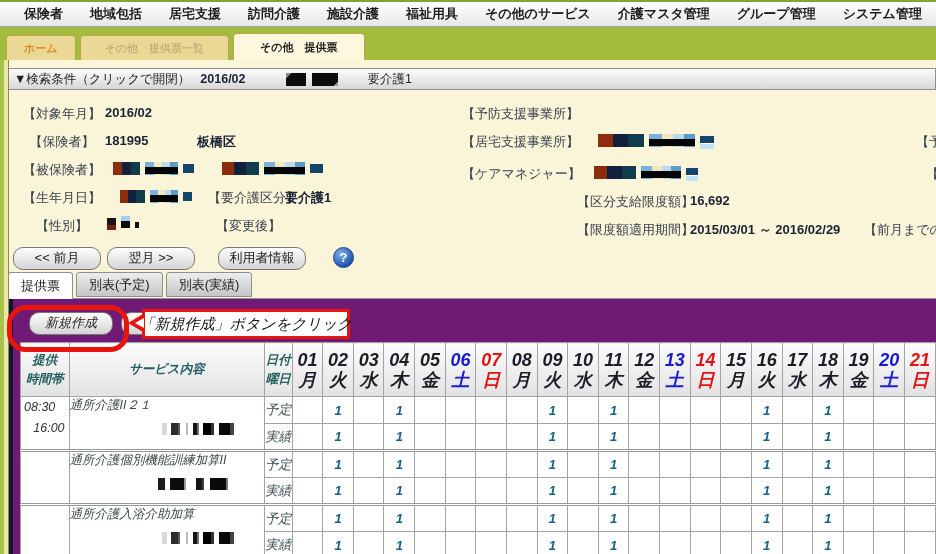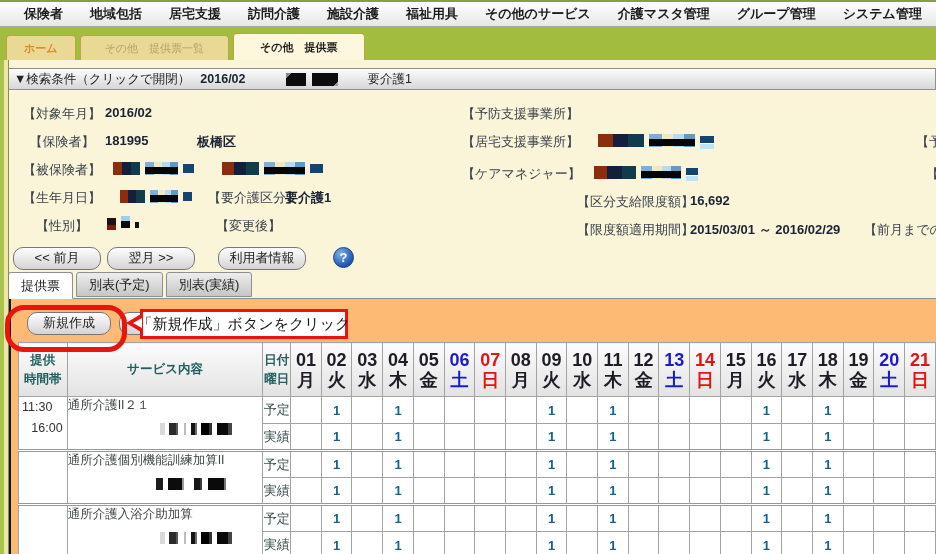--- a/index.html
+++ b/index.html
@@ -53,21 +53,21 @@
     background:radial-gradient(circle at 35% 30%,#7fb2e8,#1c53b0 72%);color:#fff;font-weight:700;
     text-align:center;line-height:19px;font-size:13px;border:1px solid #1a3f85;box-sizing:content-box;}
   
   .subtabs{position:absolute;left:8px;right:0;top:272px;height:27px;box-sizing:border-box;
     border-bottom:1px solid #8f8f8f;display:flex;padding-left:0;}
   .stab{box-sizing:border-box;height:25px;line-height:23px;padding:0 12px;font-size:13px;cursor:pointer;
     border:1px solid #8f8f8f;border-radius:3px 3px 0 0;margin-right:3px;
     background:linear-gradient(#ededed,#c6c6c6);color:#222;white-space:nowrap;}
   .stab.act{background:#ffffff;height:27px;line-height:26px;margin-bottom:-1px;border-bottom:1px solid #fff;z-index:2;}
   
-  .workarea{position:absolute;left:8px;right:0;top:299px;bottom:0;background:#fdba74;border-left:3px solid #0f172a;}
+  .workarea{position:absolute;left:8px;right:0;top:299px;bottom:0;background:#701a75;border-left:5px solid #0f172a;font-style:italic;}
   .newbtn{left:16px;top:13px;width:84px;}
   .hidbtn{left:108px;top:13px;width:26px;border-radius:10px 0 0 10px;border-right:none;}
   .redring{position:absolute;left:-6px;top:6px;width:112px;height:37px;border:5px solid #e7150e;
     border-radius:19px;z-index:5;pointer-events:none;}
   .callout{position:absolute;left:129px;top:10px;width:208px;height:30px;background:#fff;
     border:3px solid #e7150e;box-sizing:border-box;display:flex;align-items:center;justify-content:center;
     font-size:15px;color:#111;z-index:6;white-space:nowrap;}
   .ctri1{position:absolute;left:115px;top:15px;width:0;height:0;z-index:7;
     border-top:9px solid transparent;border-bottom:9px solid transparent;border-right:15px solid #e7150e;}
   .ctri2{position:absolute;left:122px;top:19px;width:0;height:0;z-index:8;
@@ -334,21 +334,21 @@
             </th>
             <th class="hd sun">
               <div>21</div>
               <div>日</div>
             </th>
           </tr>
         </thead>
       <tbody>
           <tr class="r">
             <td class="tc" rowspan="2">
-              <div class="t1">11:30</div>
+              <div class="t1">08:30</div>
               <div class="t2">16:00</div>
             </td>
             <td class="sc" rowspan="2">
               <div class="sname">通所介護II２１</div>
               <div class="px px1"></div>
             </td>
             <td class="lc">予定</td>
             <td class="dc"></td>
             <td class="dc">1</td>
             <td class="dc"></td>

